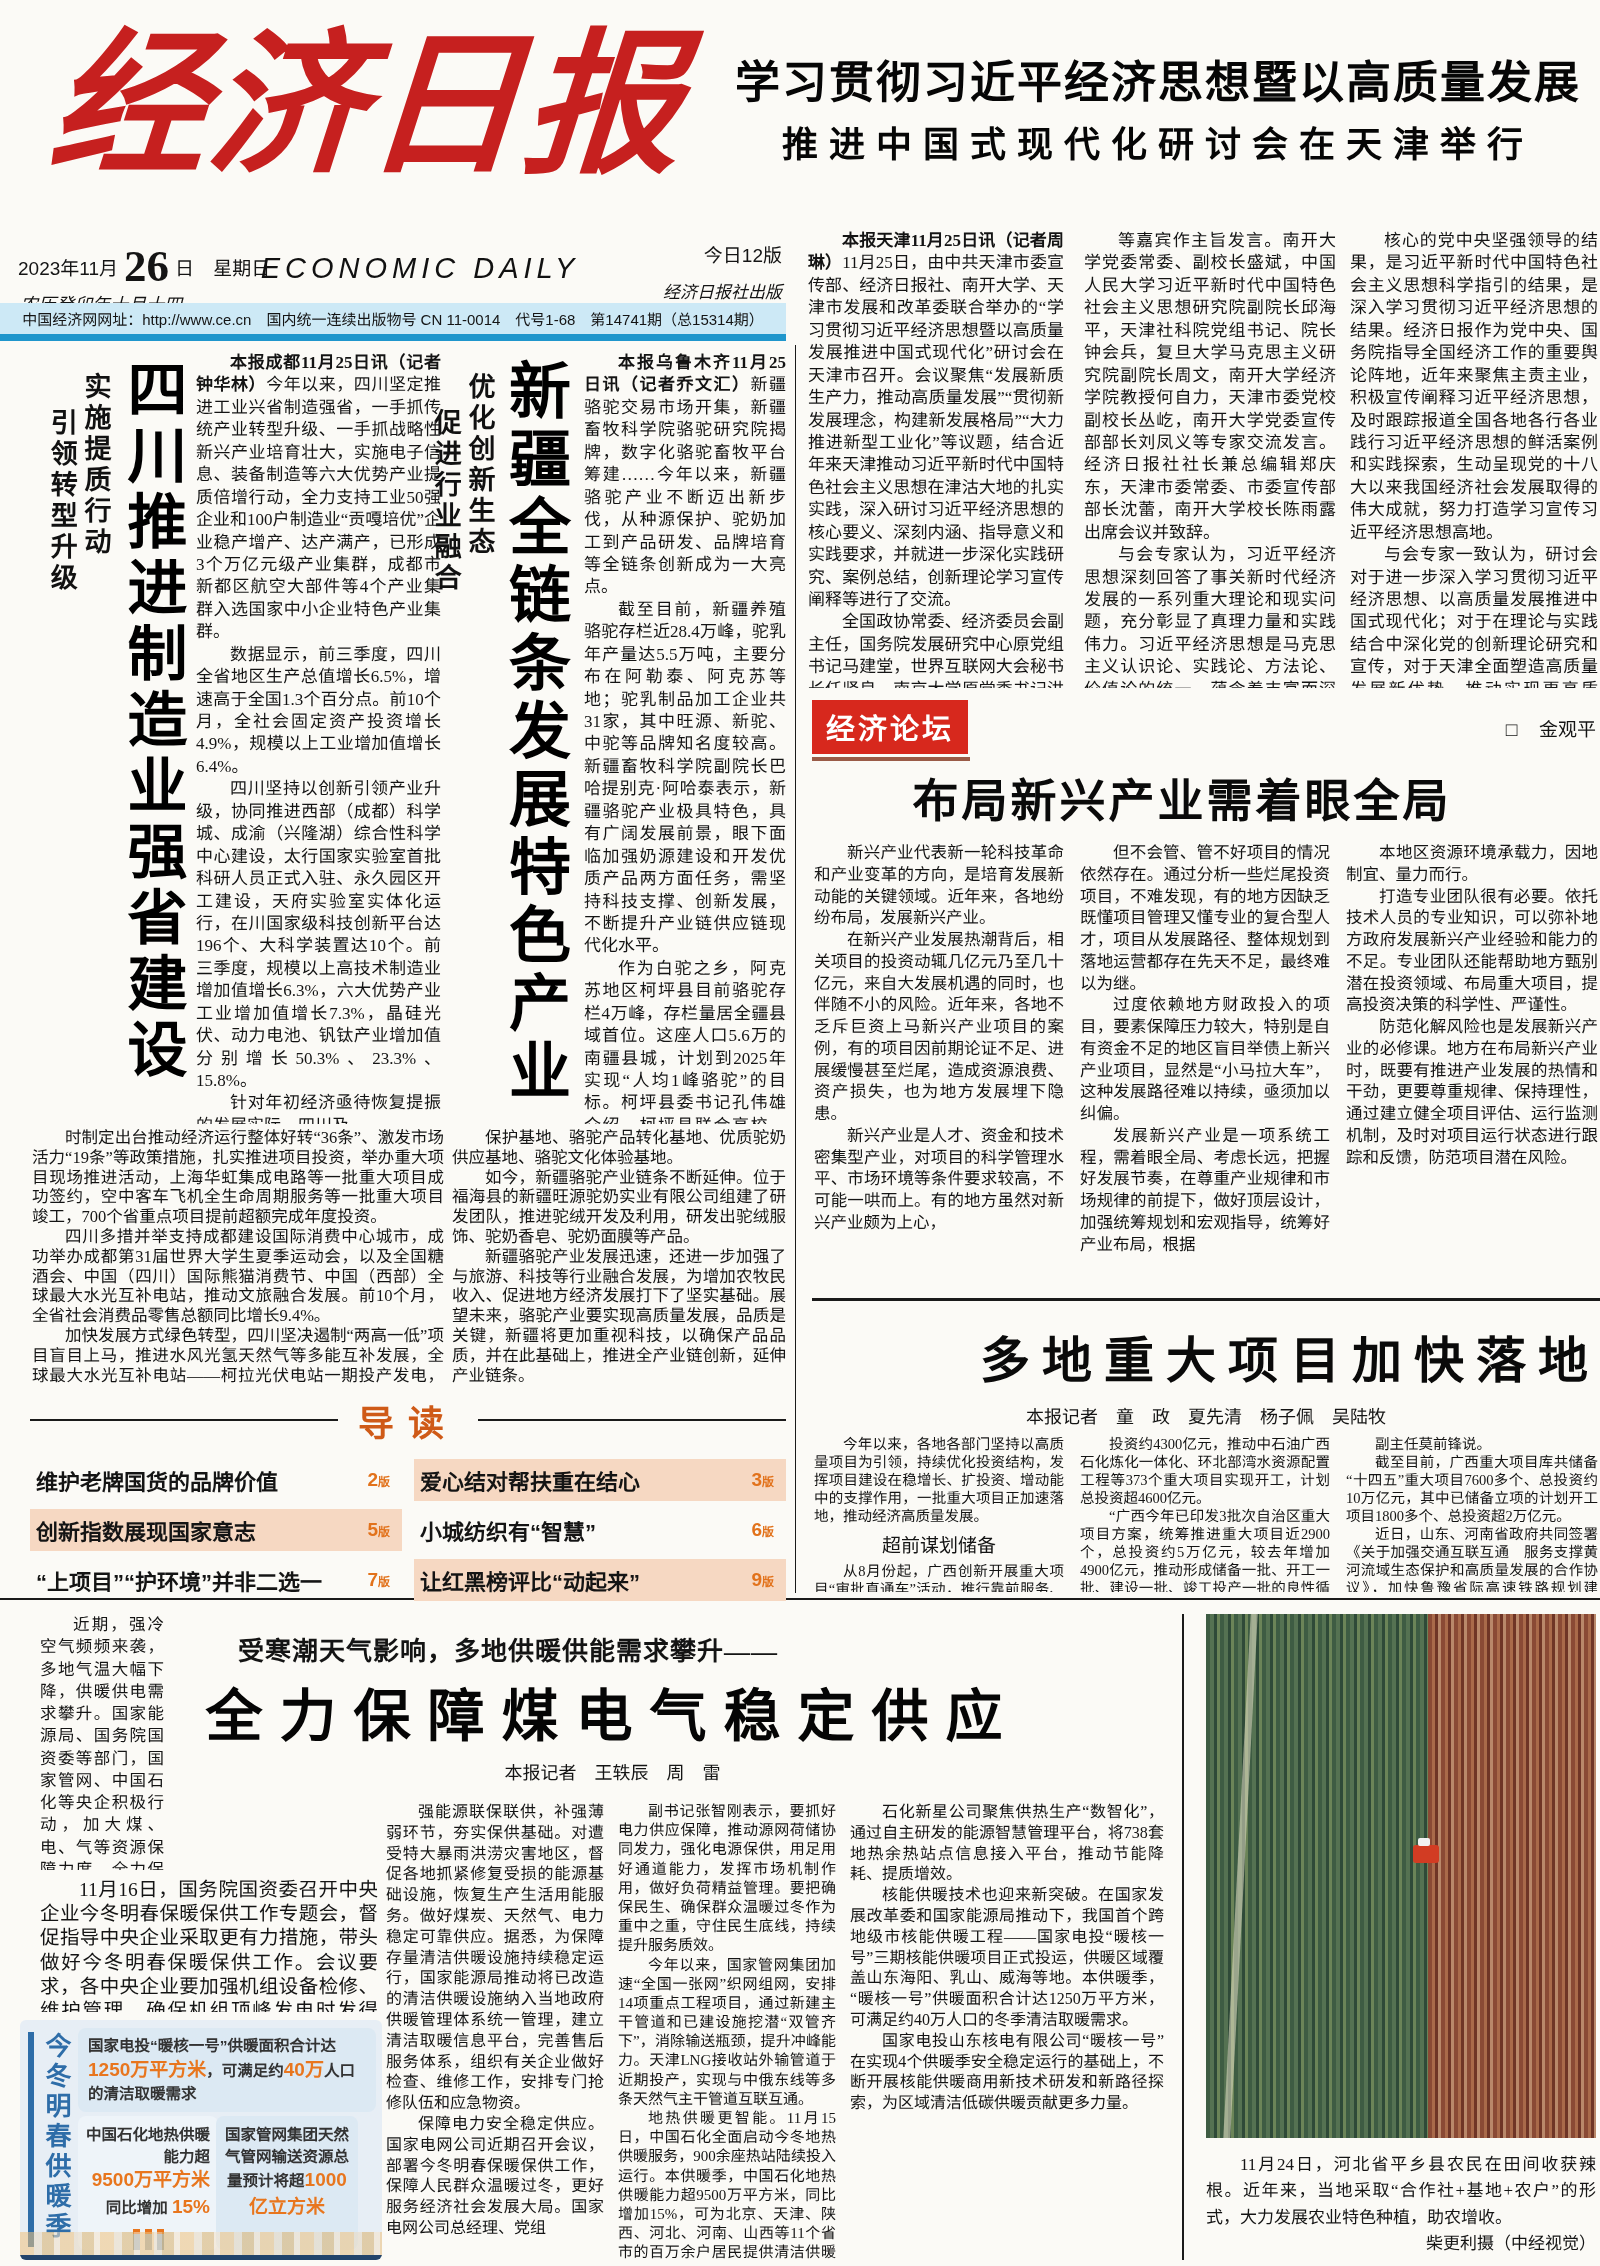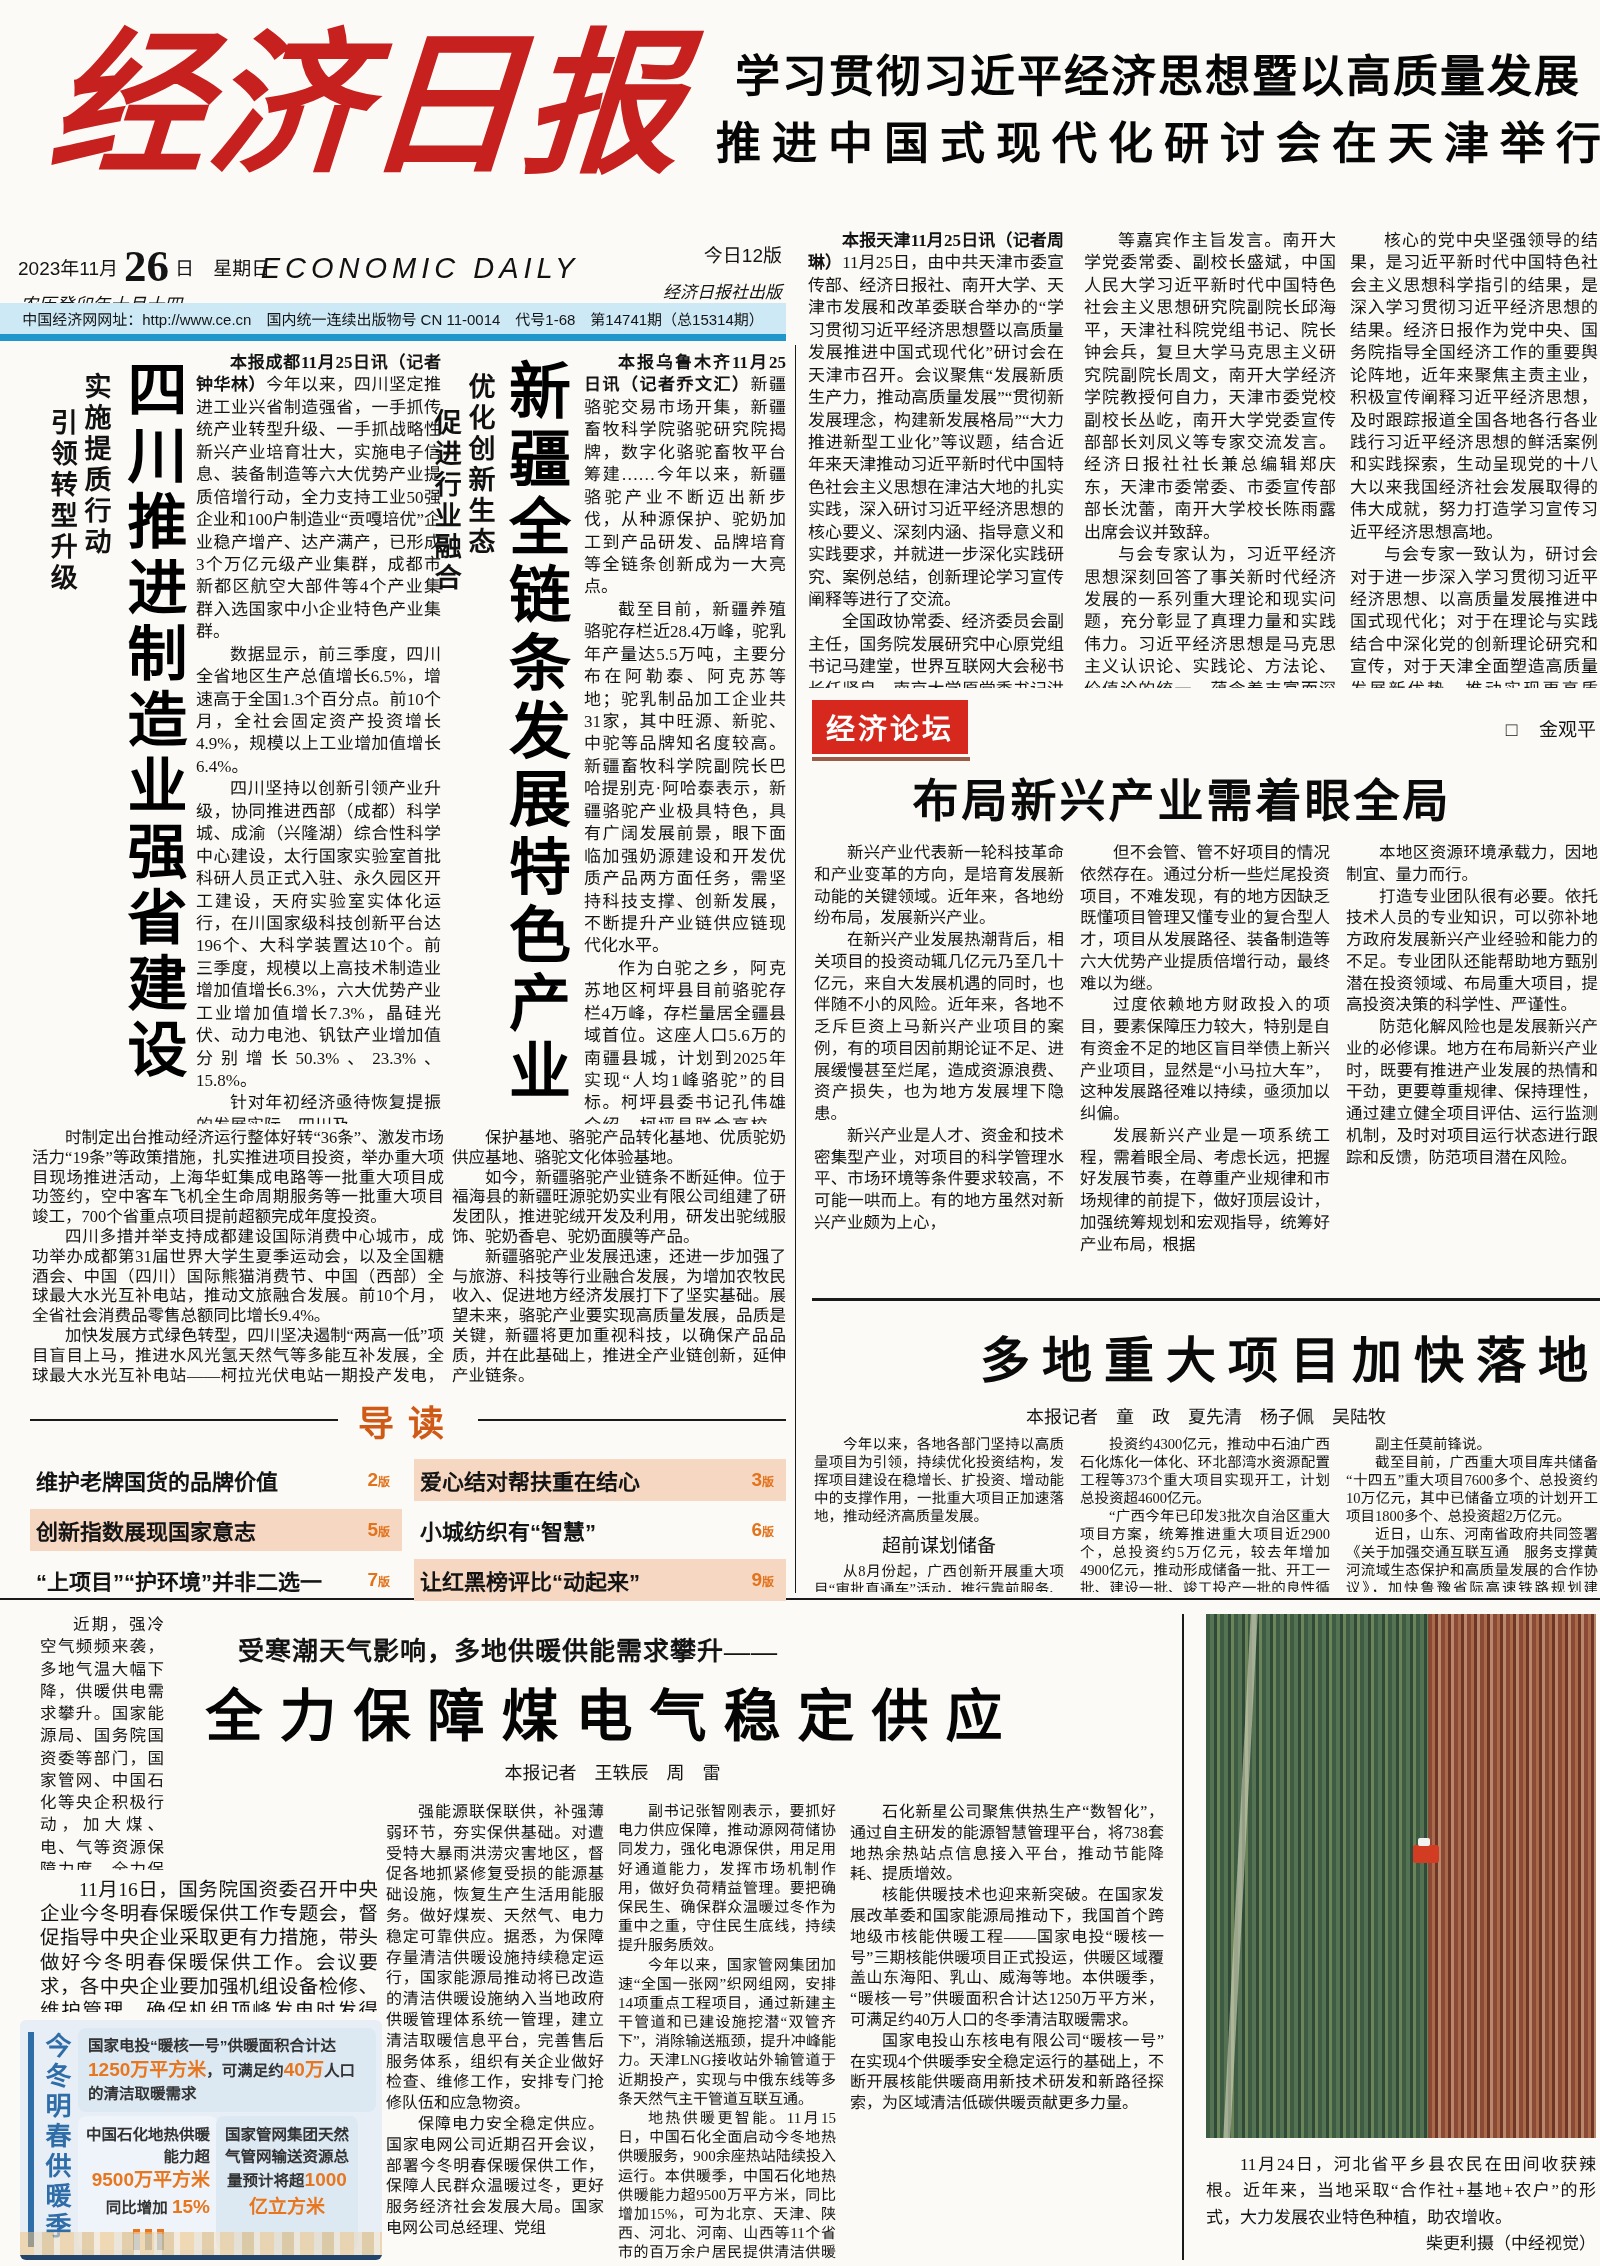--- a/index.html
+++ b/index.html
@@ -19,21 +19,21 @@
   .dateday{font-size:45px;font-weight:bold;vertical-align:-6px;margin:0 6px;}
   .dateline2{left:20px;top:290px;width:300px;font-size:18px;font-style:italic;}
   .hdr-en{left:250px;top:252px;width:340px;font-size:29px;letter-spacing:5px;text-align:center;color:#111;font-style:italic;}
   .hdr-ed{left:642px;top:240px;width:140px;font-size:19px;text-align:right;}
   .hdr-pub{left:612px;top:278px;width:170px;font-size:17px;font-style:italic;text-align:right;}
   .infobar{left:0;top:303px;width:786px;height:31px;background:#cde9f6;border-bottom:7px solid #1f96cc;
            display:flex;align-items:center;justify-content:center;font-size:15px;}
   .lead-hl{left:716px;top:12px;width:884px;height:196px;display:flex;flex-direction:column;justify-content:center;
            text-align:center;font-weight:900;color:#060606;}
   .lead-hl .l1{font-size:45px;letter-spacing:2px;line-height:1.55;white-space:nowrap;}
-  .lead-hl .l2{font-size:45px;letter-spacing:11px;line-height:1.45;white-space:nowrap;}
+  .lead-hl .l2{font-size:36px;letter-spacing:11px;line-height:1.45;white-space:nowrap;}
   
   .t17{font-size:17px;line-height:1.32;}
   .t16{font-size:16.5px;line-height:1.2;}
   .kicker{font-size:27px;font-weight:bold;line-height:1.25;letter-spacing:4px;color:#111;}
   .kicker span{display:block;}
   .vhead{font-weight:900;color:#000;letter-spacing:6px;line-height:1.25;}
   .daodu-title{display:flex;align-items:center;}
   .daodu-title .ln{flex:1;height:2px;background:#1a1a1a;}
   .daodu-title .tt{font-size:36px;font-weight:900;color:#cf5a17;letter-spacing:14px;margin:0 20px;}
   .daodu-grid{display:grid;grid-template-columns:1fr 1fr;gap:8px 12px;margin-top:13px;}
@@ -193,21 +193,21 @@
     <span>□</span>
     <span style="margin-left:17px">金观平</span>
   </div>
   <div class="abs forum-hl sans" style="left:788px;top:764px;width:788px;">布局新兴产业需着眼全局</div>
   <div class="abs body serif" style="left:814px;top:842px;width:250px;height:432px;font-size:16.5px;line-height:1.32;">
       <p class="para">新兴产业代表新一轮科技革命和产业变革的方向，是培育发展新动能的关键领域。近年来，各地纷纷布局，发展新兴产业。</p>
       <p class="para">在新兴产业发展热潮背后，相关项目的投资动辄几亿元乃至几十亿元，来自大发展机遇的同时，也伴随不小的风险。近年来，各地不乏斥巨资上马新兴产业项目的案例，有的项目因前期论证不足、进展缓慢甚至烂尾，造成资源浪费、资产损失，也为地方发展埋下隐患。</p>
       <p class="para">新兴产业是人才、资金和技术密集型产业，对项目的科学管理水平、市场环境等条件要求较高，不可能一哄而上。有的地方虽然对新兴产业颇为上心，</p>
     </div>
   <div class="abs body serif" style="left:1080px;top:842px;width:250px;height:432px;font-size:16.5px;line-height:1.32;">
-      <p class="para">但不会管、管不好项目的情况依然存在。通过分析一些烂尾投资项目，不难发现，有的地方因缺乏既懂项目管理又懂专业的复合型人才，项目从发展路径、装备制造等六大优势产业提质倍增行动，最终难以为继。</p>
+      <p class="para">但不会管、管不好项目的情况依然存在。通过分析一些烂尾投资项目，不难发现，有的地方因缺乏既懂项目管理又懂专业的复合型人才，项目从发展路径、整体规划到落地运营都存在先天不足，最终难以为继。</p>
       <p class="para">过度依赖地方财政投入的项目，要素保障压力较大，特别是自有资金不足的地区盲目举债上新兴产业项目，显然是“小马拉大车”，这种发展路径难以持续，亟须加以纠偏。</p>
       <p class="para">发展新兴产业是一项系统工程，需着眼全局、考虑长远，把握好发展节奏，在尊重产业规律和市场规律的前提下，做好顶层设计，加强统筹规划和宏观指导，统筹好产业布局，根据</p>
     </div>
   <div class="abs body serif" style="left:1346px;top:842px;width:252px;height:432px;font-size:16.5px;line-height:1.32;">
       <p class="para">本地区资源环境承载力，因地制宜、量力而行。</p>
       <p class="para">打造专业团队很有必要。依托技术人员的专业知识，可以弥补地方政府发展新兴产业经验和能力的不足。专业团队还能帮助地方甄别潜在投资领域、布局重大项目，提高投资决策的科学性、严谨性。</p>
       <p class="para">防范化解风险也是发展新兴产业的必修课。地方在布局新兴产业时，既要有推进产业发展的热情和干劲，更要尊重规律、保持理性，通过建立健全项目评估、运行监测机制，及时对项目运行状态进行跟踪和反馈，防范项目潜在风险。</p>
     </div>
 
   <div class="abs proj-hl serif" style="left:812px;top:1320px;width:788px;">多地重大项目加快落地</div>

